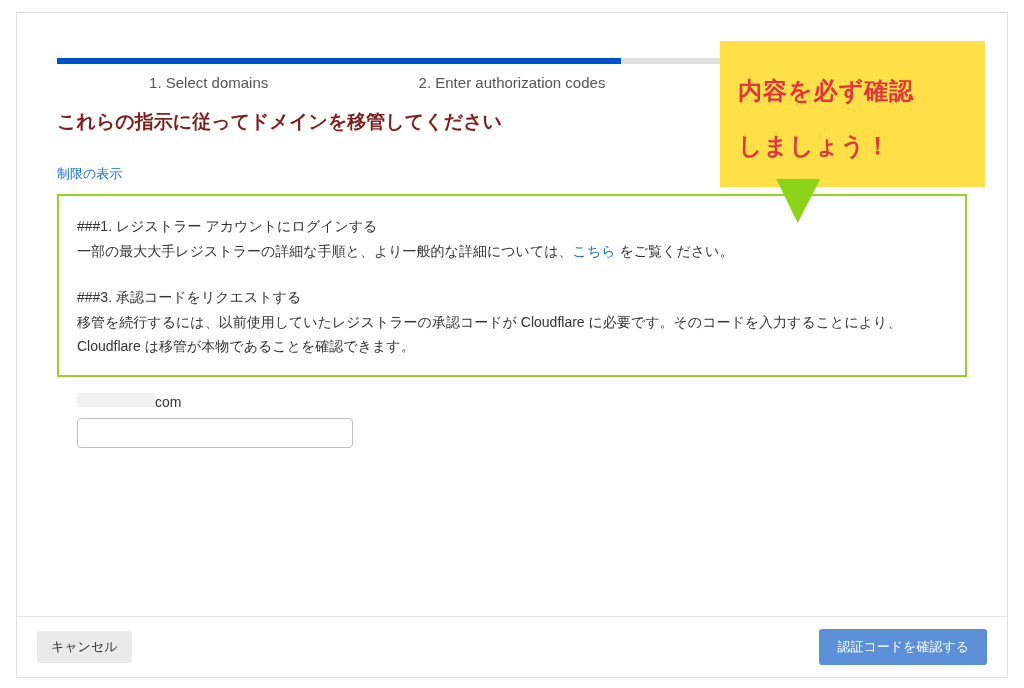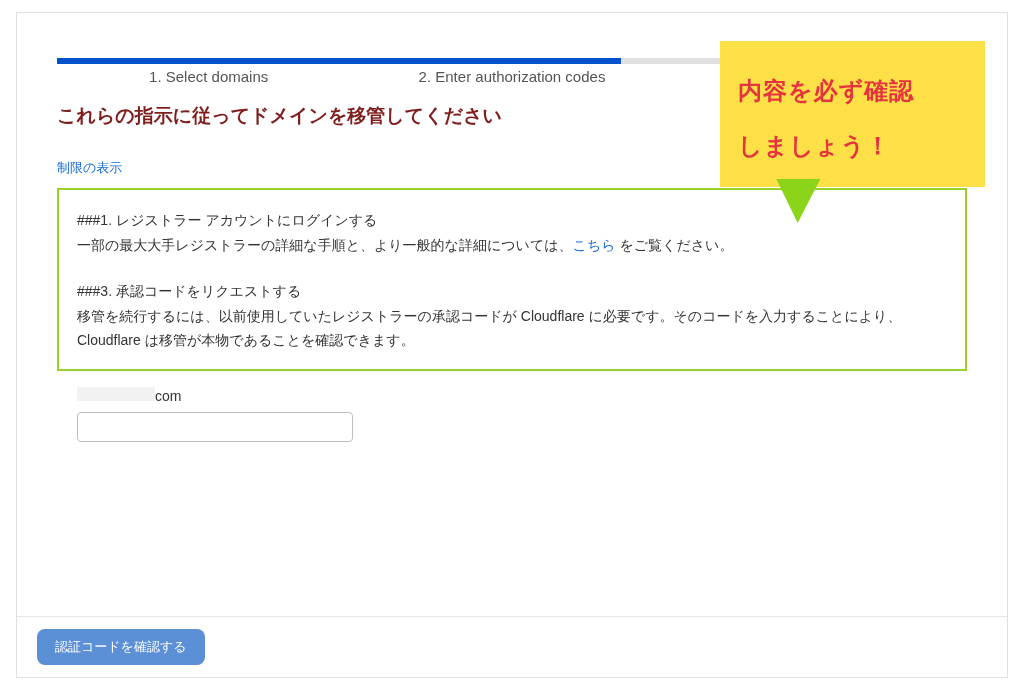--- a/index.html
+++ b/index.html
@@ -37,21 +37,21 @@
       display: flex;
     }
     .progress-seg {
       height: 100%;
     }
     .progress-seg.active { background: #0052cc; }
     .progress-seg.inactive { background: #e0e0e0; }
     .step-labels {
       display: flex;
       width: 100%;
-      margin-top: 4px;
+      margin-top: 10px;
     }
     .step-label {
       flex: 1;
       text-align: center;
       font-size: 15px;
       color: #555;
     }
     .heading {
       margin-top: 18px;
       font-size: 19px;
@@ -124,21 +124,21 @@
       border: none;
       border-radius: 3px;
       padding: 7px 14px;
       font-size: 13px;
       color: #333;
       cursor: pointer;
     }
     .btn-primary {
       background: #5b8fd6;
       border: none;
-      border-radius: 8px;
+      border-radius: 3px;
       padding: 9px 18px;
       font-size: 13px;
       color: #fff;
       cursor: pointer;
     }
     
     .callout {
       position: absolute;
       top: 28px;
       right: 22px;
@@ -211,15 +211,16 @@
       <div class="domain-label">
         <span class="domain-redact"></span>
           <span>com</span>
       </div>
       <input class="auth-input" type="text" value="" style="">
     </div>
 
   </div>
 
   <div class="footer">
+    <button class="btn-cancel">キャンセル</button>
     <button class="btn-primary">認証コードを確認する</button>
   </div>
 </div>
 
 </body></html>

